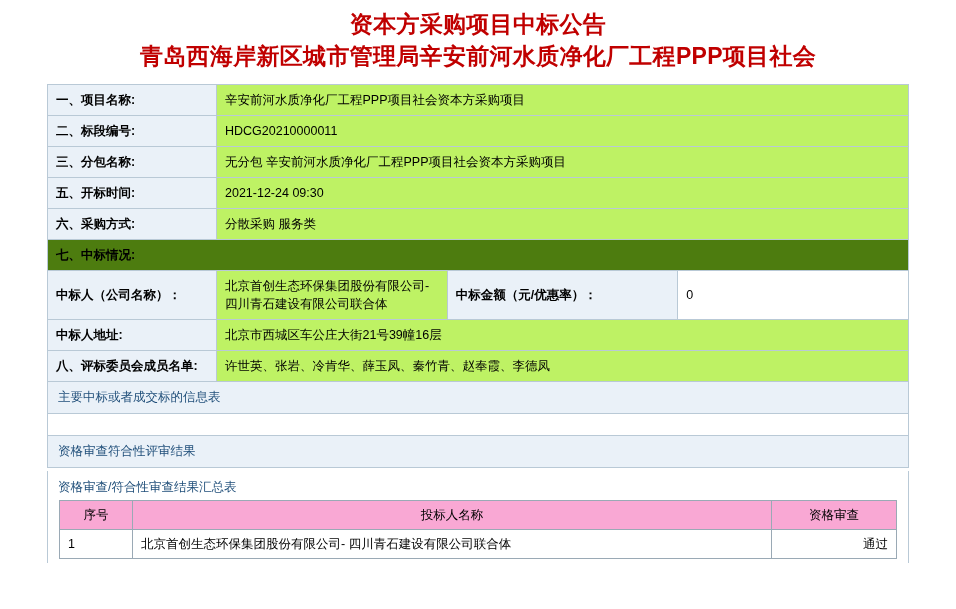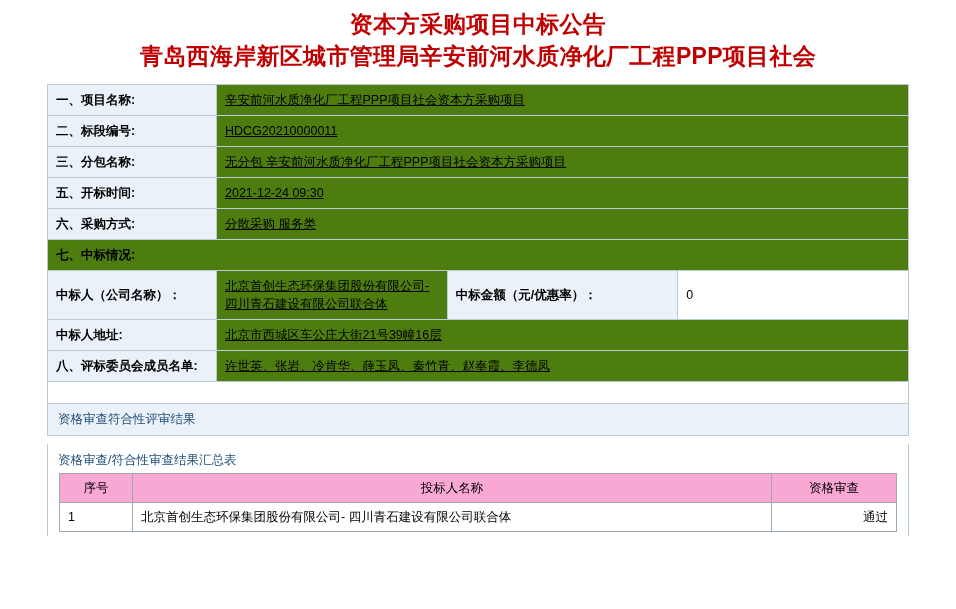--- a/index.html
+++ b/index.html
@@ -51,23 +51,22 @@
     color: #000;
   }
   td.lbl {
     background: #eaf1f8;
     color: #1f4e79;
     font-weight: bold;
     width: 152px;
     vertical-align: middle;
   }
   td.val {
-    background: #4d7c0f;
+    background: #bef264;
     color: #222;
-    text-decoration: underline;
   }
   td.section {
     background: #4d7c0f;
     color: #1f4e79;
     font-weight: bold;
   }
   td.amt-lbl {
     background: #eaf1f8;
     color: #1f4e79;
     font-weight: bold;
@@ -117,21 +116,21 @@
     color: #000;
   }
   .c-no { width: 56px; text-align: center; }
   .c-name { text-align: center; }
   .c-res { width: 108px; text-align: center; }
   td.c-name-data { text-align: left; }
   td.c-res-data { text-align: right; padding-left: 8px; }
   td.c-no-data { text-align: left; padding-left: 8px; }
   .innerwrap {
     width: 862px;
-    margin: 8px auto;
+    margin: 3px auto;
     border-left: 1px solid #b9c9d6;
     border-right: 1px solid #b9c9d6;
     box-sizing: border-box;
     padding-bottom: 4px;
     background: #fff;
   }
 </style>
 </head>
 <body>
 
@@ -177,20 +176,21 @@
         <td class="lbl">中标人地址:</td>
         <td class="val" colspan="3">北京市西城区车公庄大街21号39幢16层</td>
       </tr>
       <tr>
         <td class="lbl">八、评标委员会成员名单:</td>
         <td class="val" colspan="3">许世英、张岩、冷肯华、薛玉凤、秦竹青、赵奉霞、李德凤</td>
       </tr>
     </tbody>
   </table>
 
+  <div class="subhead">主要中标或者成交标的信息表</div>
   <div class="spacer-row"></div>
   <div class="subhead">资格审查符合性评审结果</div>
 
   <div class="innerwrap">
     <div style="padding:8px 10px 0 10px; font-size:12.5px; color:#1f4e79;">资格审查/符合性审查结果汇总表</div>
     <table class="inner">
       <thead>
         <tr>
           <th class="c-no">序号</th>
           <th class="c-name">投标人名称</th>

